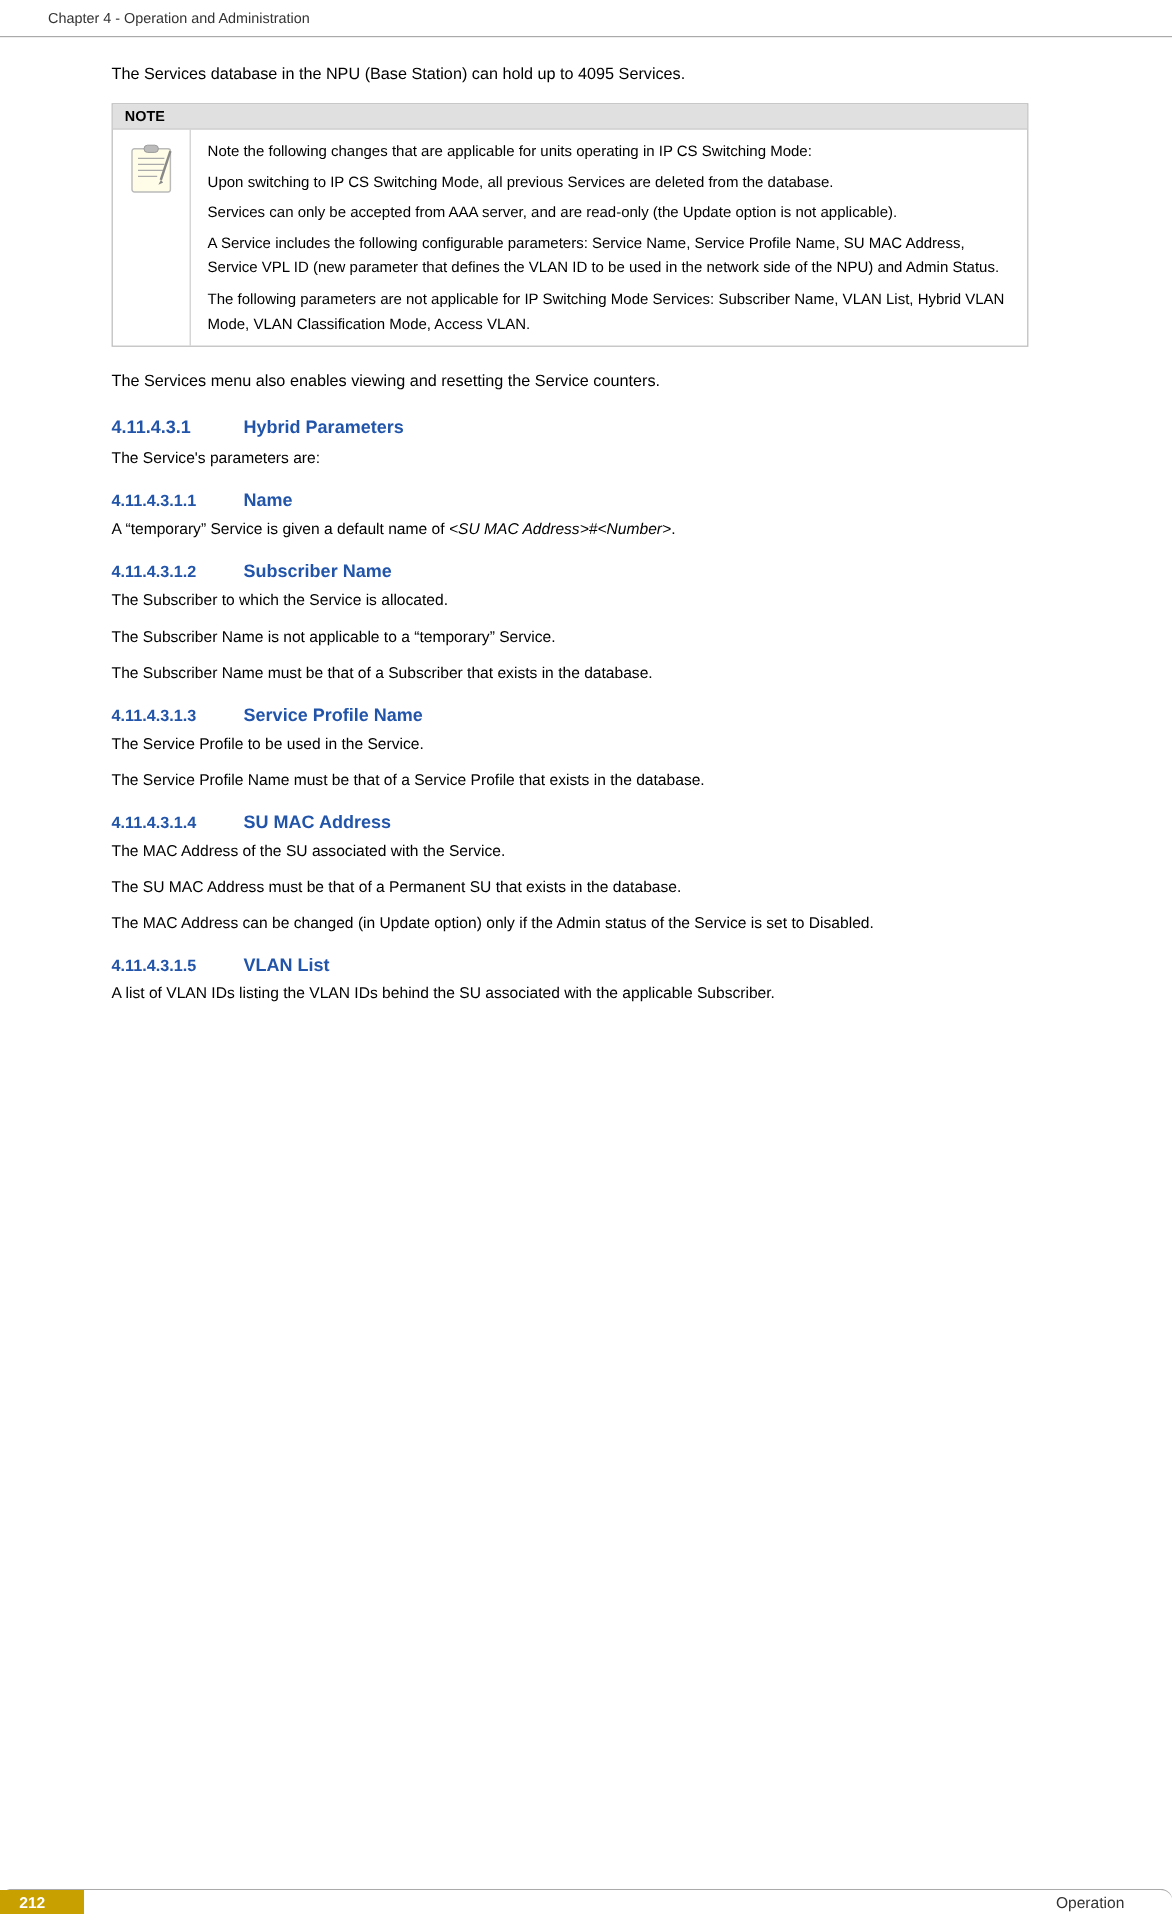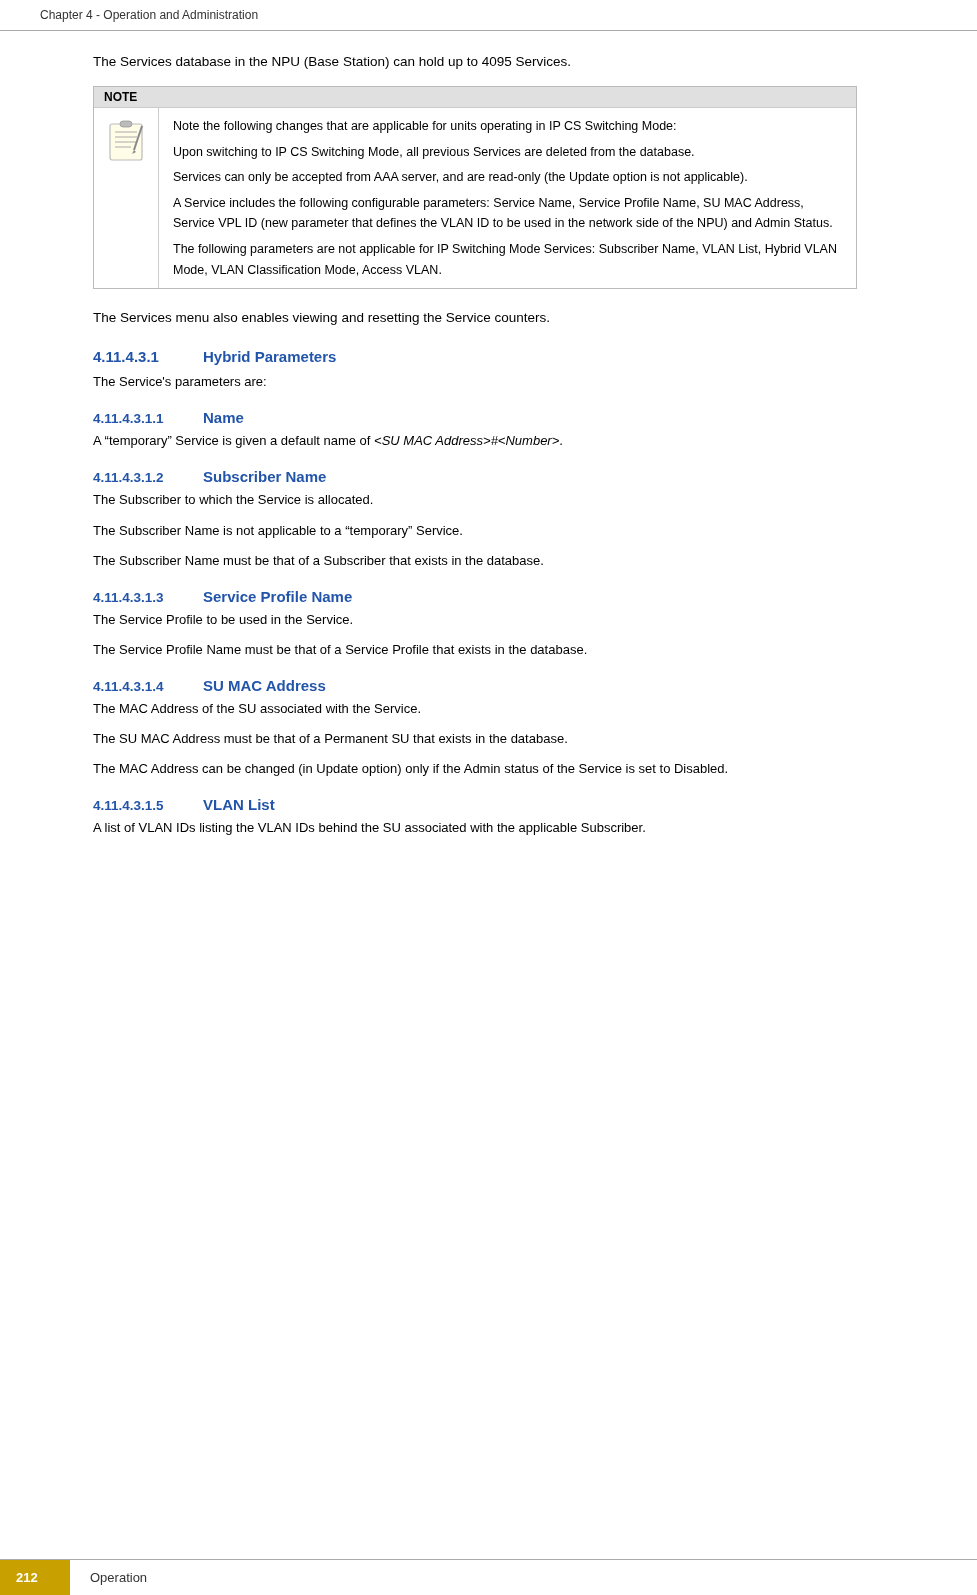--- a/index.html
+++ b/index.html
@@ -86,41 +86,42 @@
 
     .page-footer {
       position: absolute;
       bottom: 0;
       left: 0;
       right: 0;
       border-top: 1px solid #aaa;
       display: flex;
       flex-direction: row;
       align-items: center;
-      height: 36px;
+      height: 21px;
+      border-radius: 10px;
     }
 
     .footer-page-num {
       background: #c8a000;
       color: #fff;
       font-weight: bold;
       font-size: 13px;
       padding: 6px 16px;
       min-width: 70px;
       height: 100%;
       display: flex;
       align-items: center;
     }
 
     .footer-label {
       font-size: 13px;
       color: #333;
       padding-left: 20px;
       flex: 1;
-      text-align: left;
+      text-align: right;
       padding-right: 40px;
     }
 
     .note-header-row {
       background: #e0e0e0;
       padding: 3px 10px;
       font-weight: bold;
       font-size: 12px;
       border-bottom: 1px solid #ccc;
     }

